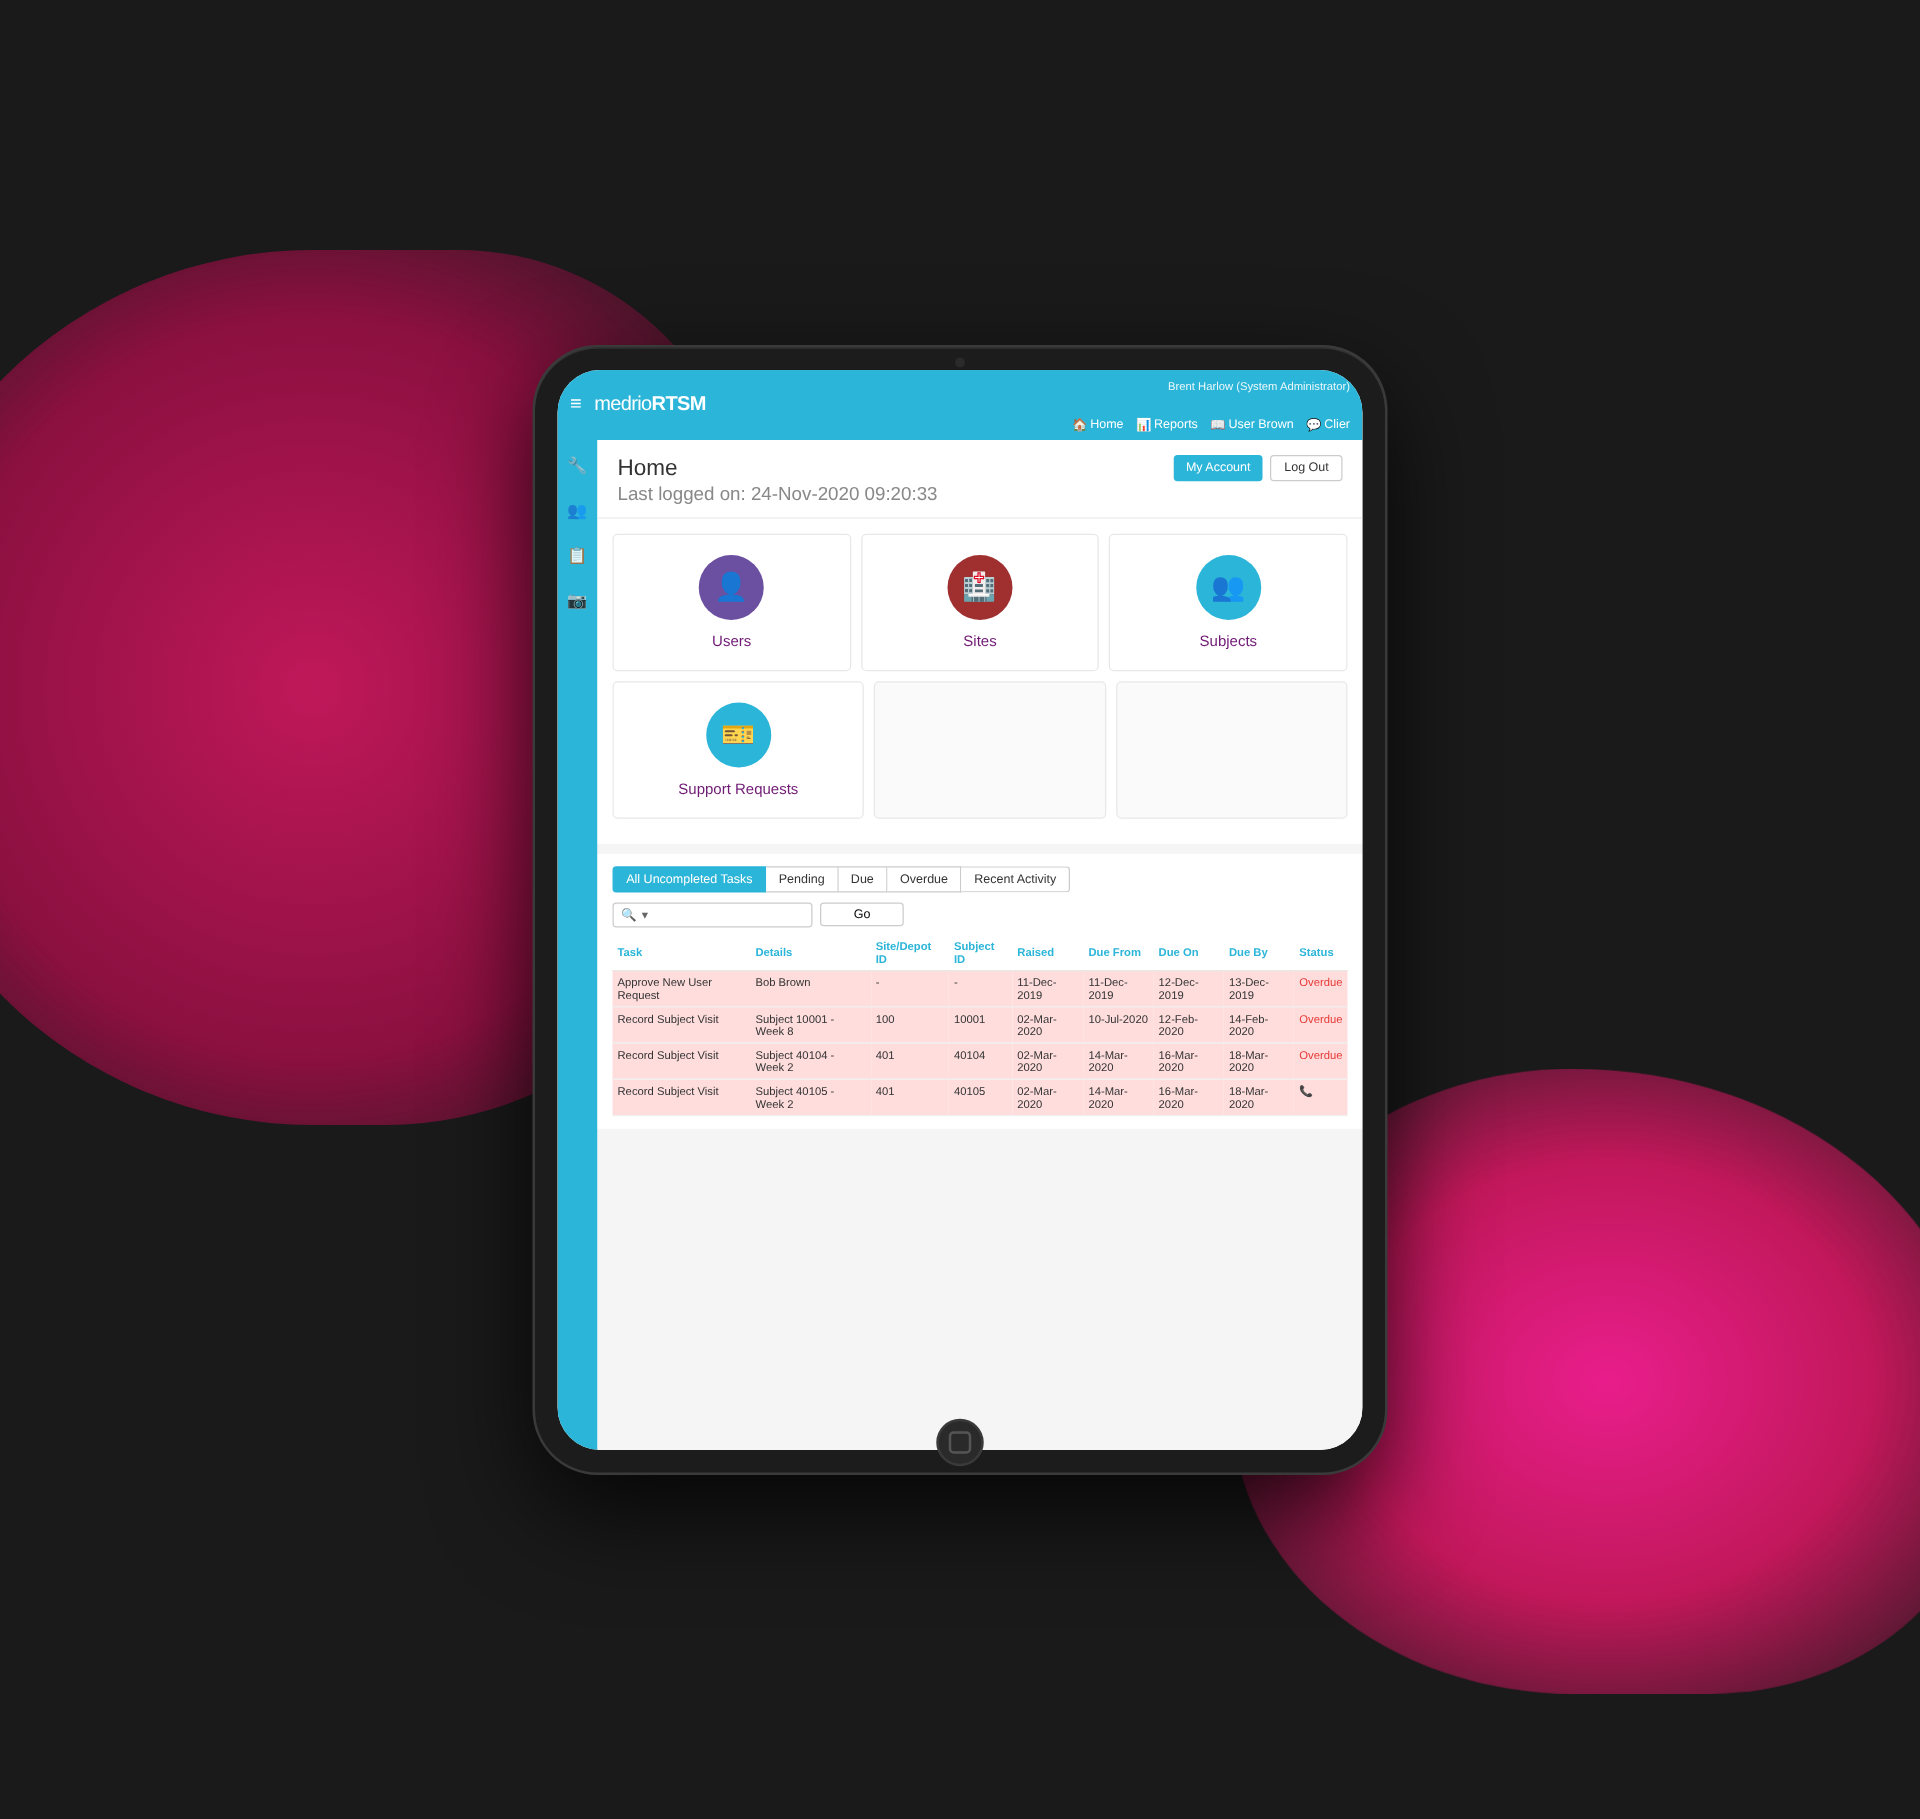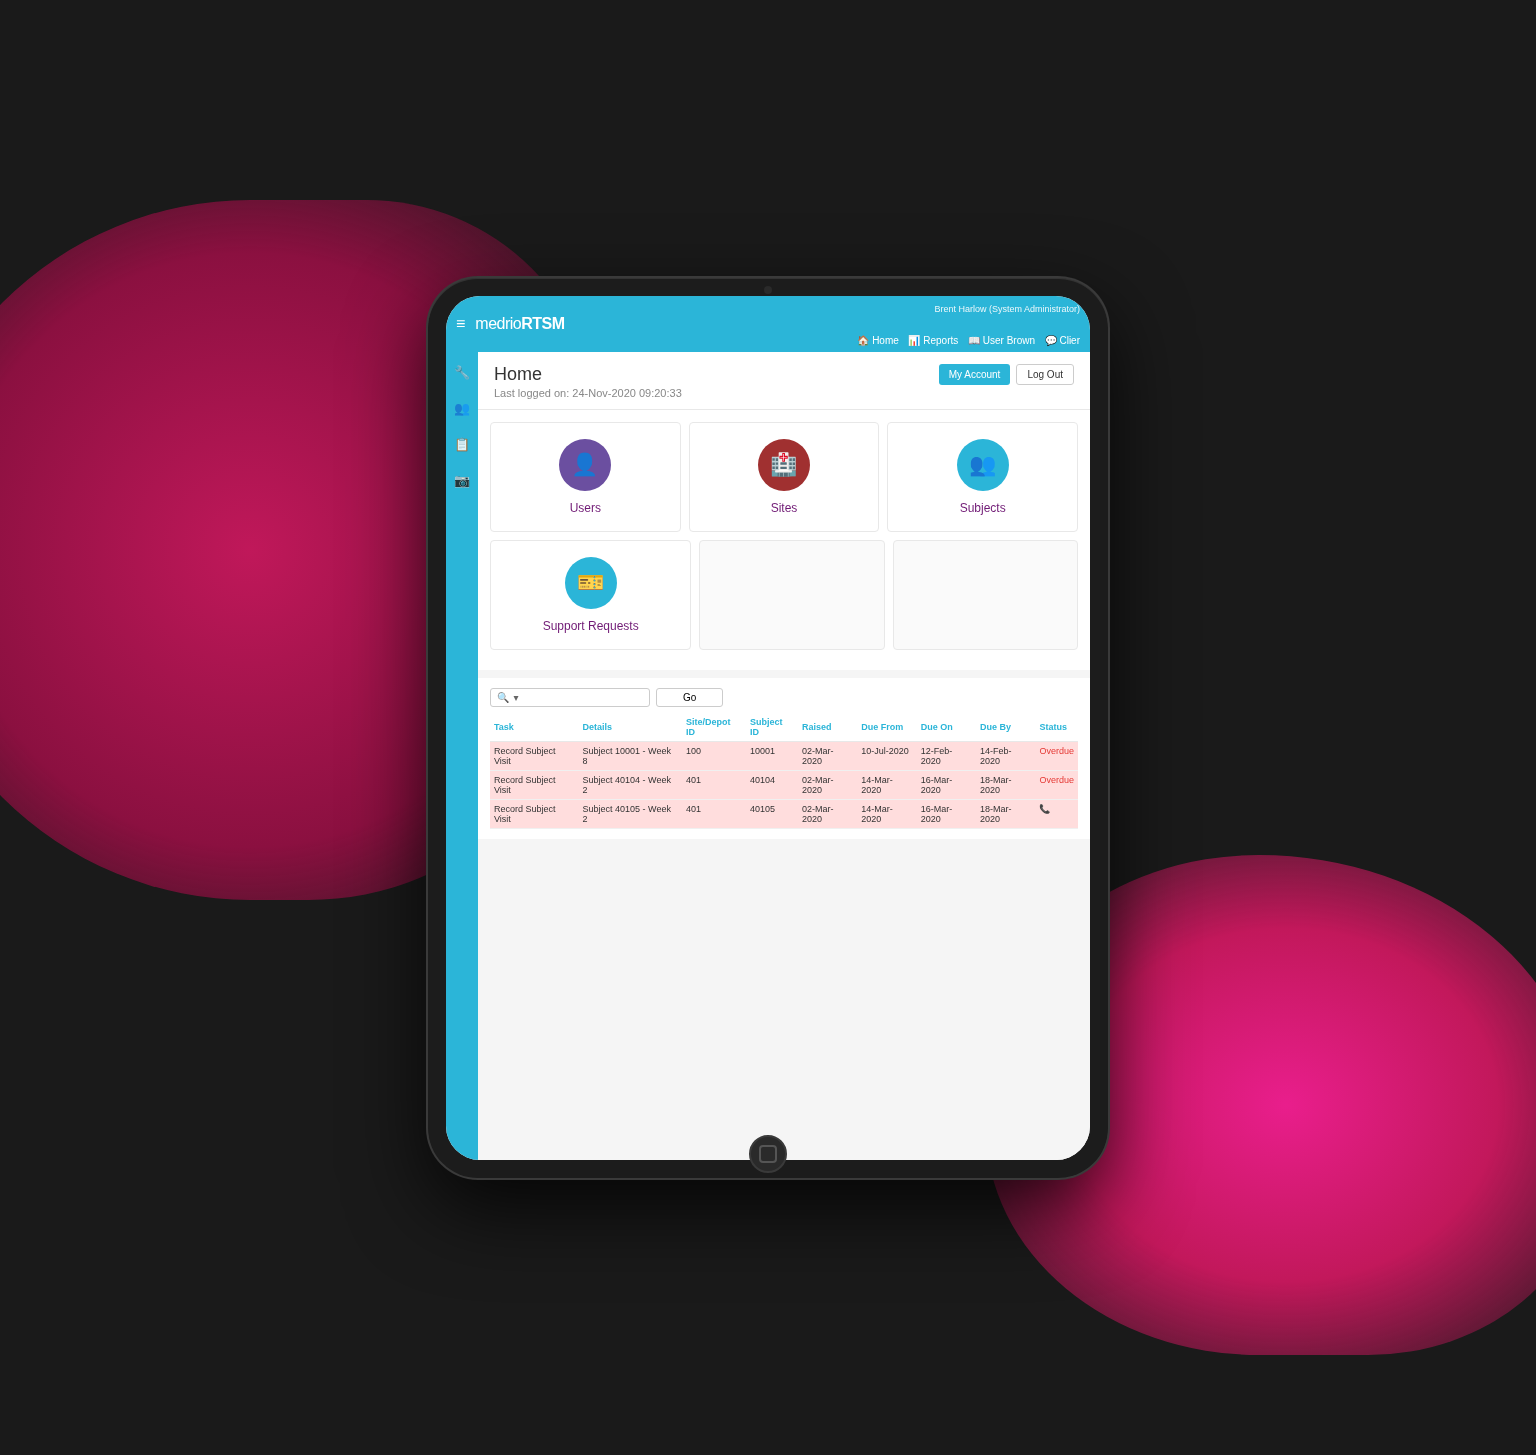--- a/index.html
+++ b/index.html
@@ -206,21 +206,21 @@
       border-bottom: 1px solid #e8e8e8;
     }
 
     .page-title-block h1 {
       font-size: 18px;
       font-weight: 400;
       color: #333;
     }
 
     .page-subtitle {
-      font-size: 11px;
+      font-size: 15px;
       color: #888;
       margin-top: 2px;
     }
 
     .header-buttons {
       display: flex;
       gap: 6px;
     }
 
     .btn-my-account {
@@ -503,20 +503,27 @@
                 </div>
                 <span class="tile-label">Support Requests</span>
               </div>
               <div class="tile-placeholder"></div>
               <div class="tile-placeholder"></div>
             </div>
           </div>
 
           <div class="tasks-section">
 
+            <div class="tabs-bar">
+              <button class="tab-btn active">All Uncompleted Tasks</button>
+              <button class="tab-btn">Pending</button>
+              <button class="tab-btn">Due</button>
+              <button class="tab-btn">Overdue</button>
+              <button class="tab-btn">Recent Activity</button>
+            </div>
 
             <div class="search-bar">
               <div class="search-input-wrap">
                 <span>🔍</span>
                 <span>▾</span>
               </div>
               <button class="go-btn">Go</button>
             </div>
 
 
@@ -528,20 +535,31 @@
                   <th>Site/Depot ID</th>
                   <th>Subject ID</th>
                   <th>Raised</th>
                   <th>Due From</th>
                   <th>Due On</th>
                   <th>Due By</th>
                   <th>Status</th>
                 </tr>
               </thead>
               <tbody id="task-table-body">
+              <tr class="overdue-row">
+                    <td>Approve New User Request</td>
+                    <td>Bob Brown</td>
+                    <td>-</td>
+                    <td>-</td>
+                    <td>11-Dec-2019</td>
+                    <td>11-Dec-2019</td>
+                    <td>12-Dec-2019</td>
+                    <td>13-Dec-2019</td>
+                    <td><span class="status-overdue">Overdue</span></td>
+                  </tr>
                   <tr class="overdue-row">
                     <td>Record Subject Visit</td>
                     <td>Subject 10001 - Week 8</td>
                     <td>100</td>
                     <td>10001</td>
                     <td>02-Mar-2020</td>
                     <td>10-Jul-2020</td>
                     <td>12-Feb-2020</td>
                     <td>14-Feb-2020</td>
                     <td><span class="status-overdue">Overdue</span></td>

